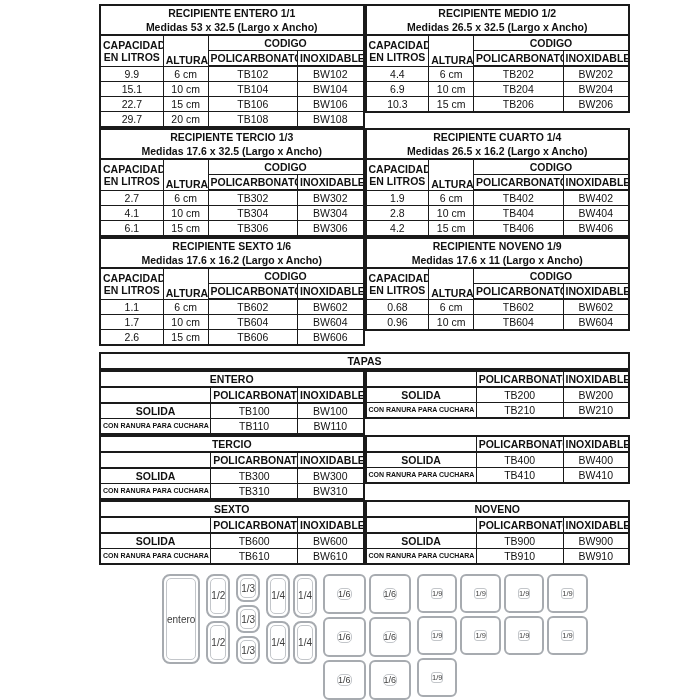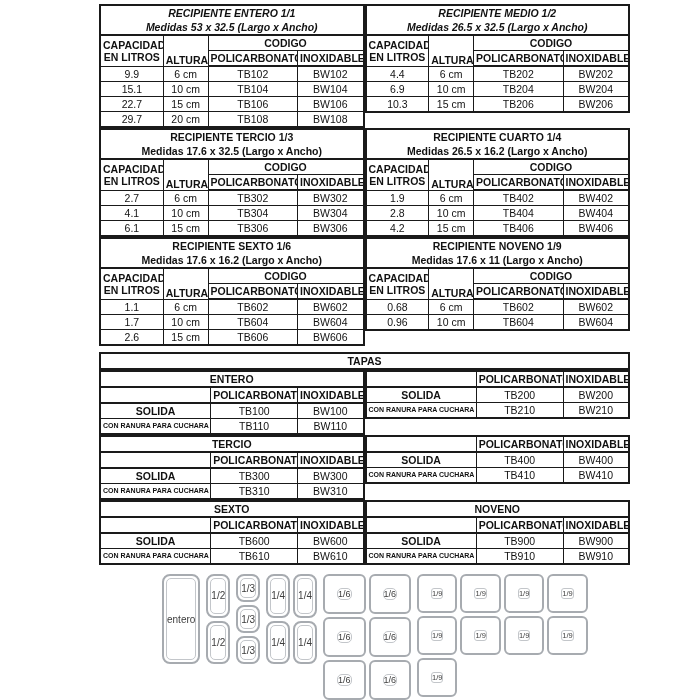--- a/index.html
+++ b/index.html
@@ -7,21 +7,21 @@
   .sheet{position:absolute;top:4px;left:99px;width:531px;}
   .pair{display:flex;align-items:flex-start;}
   .half{width:50%;}
   table{width:100%;border-collapse:collapse;table-layout:fixed;background:#fff;}
   table.rect{border:2px solid #1a1a1a;}
   th,td{border:1px solid #1a1a1a;font-size:10.5px;padding:0 2px;height:14px;line-height:12px;text-align:center;overflow:hidden;white-space:nowrap;}
   th{font-weight:bold;}
   td{font-weight:normal;}
   .title-row th{border-bottom:none;}
   .subtitle-row th{border-top:none;border-bottom:2px solid #1a1a1a;}
-  .italic .title-row th,.italic .subtitle-row th{font-style:italic;text-align:center;}
+  .italic .title-row th,.italic .subtitle-row th{text-align:center;}
   .hdr2 th{border-bottom:2px solid #1a1a1a;}
   .alt-cell{vertical-align:bottom;}
   .tapas tbody td:first-child{font-weight:bold;}
   td.small{font-size:7px;letter-spacing:0;}
   table.banner{border:2px solid #1a1a1a;margin-top:6px;}
   table.banner th{border:none;}
   .diagram{margin:9px 0 0 63px;width:380px;height:90px;display:flex;gap:6px;}
   .pan-group{display:grid;gap:3px;flex:1;}
   .pan{border:2px solid #a7abb0;border-radius:8px;padding:2px;display:flex;background:#fff;}
   .pan-inner{flex:1;border:1px solid #c3c6ca;border-radius:5px;display:flex;align-items:center;justify-content:center;color:#3d3d3d;font-size:10px;}

